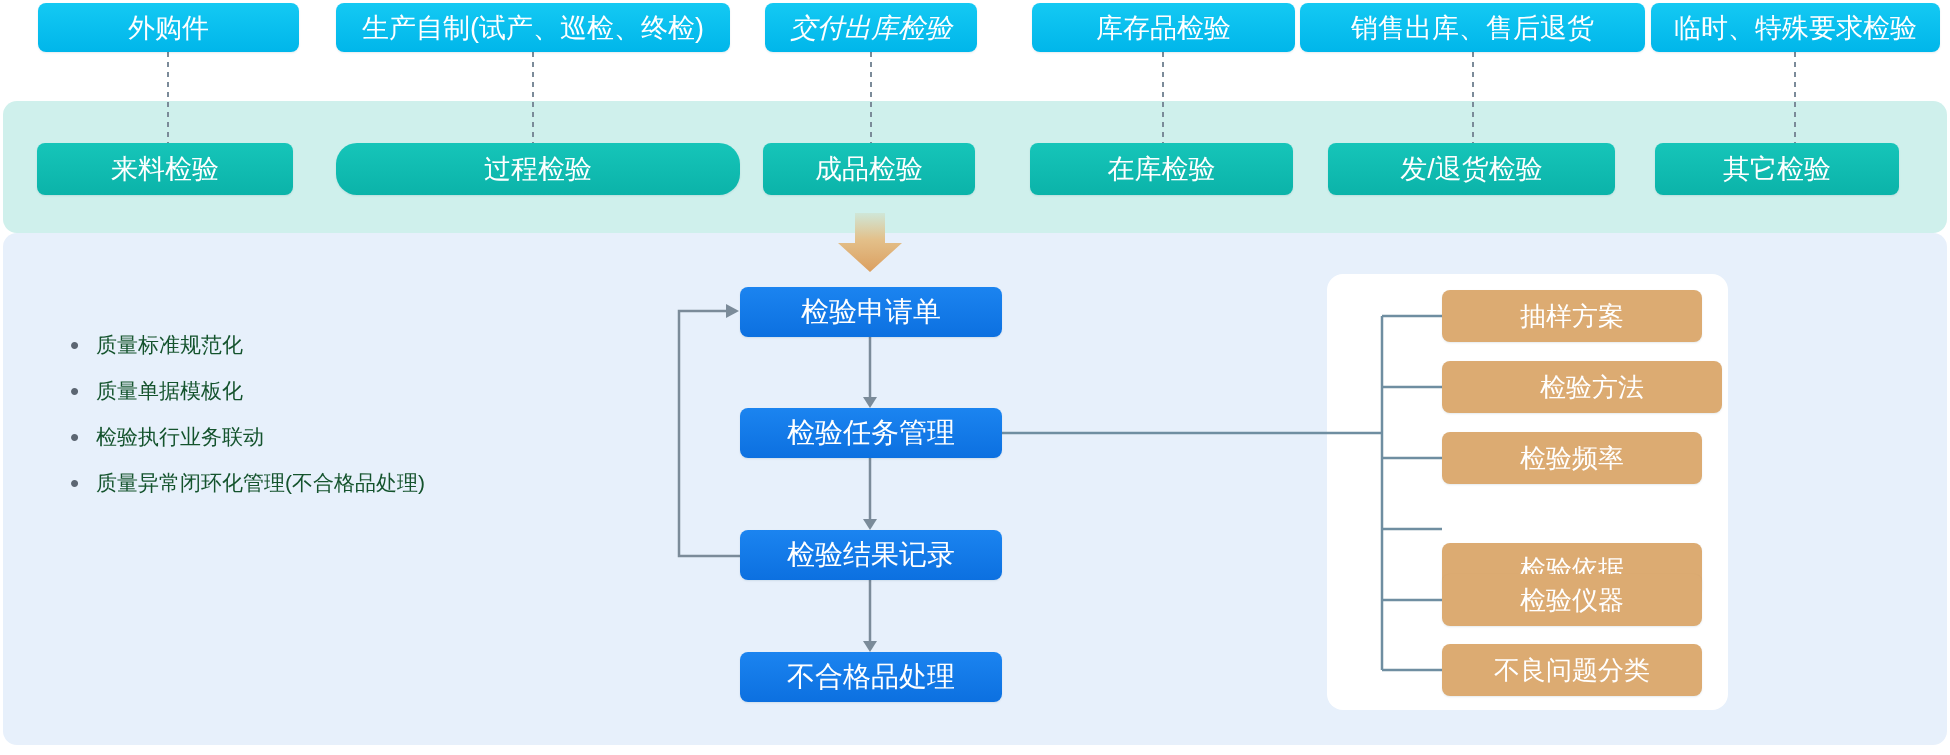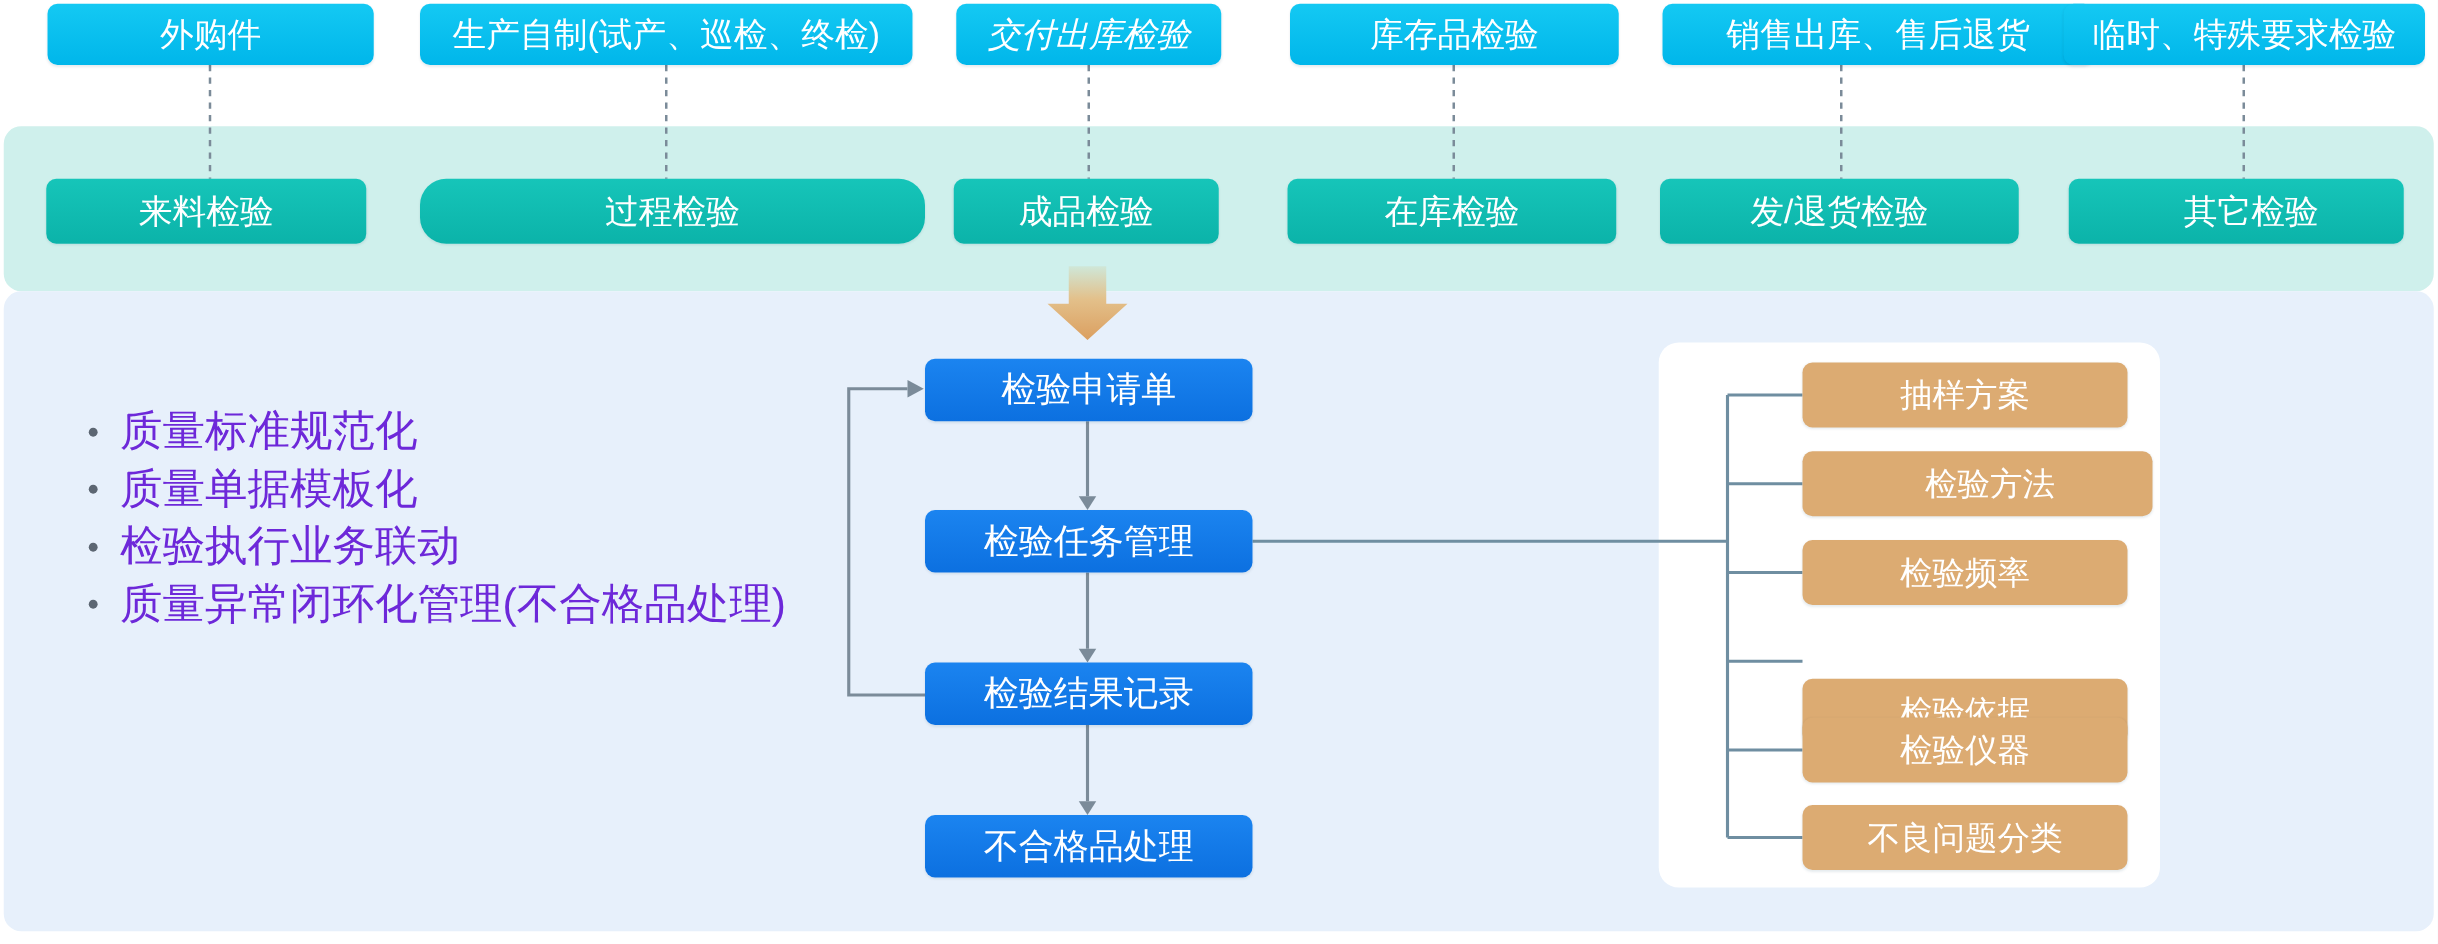--- a/index.html
+++ b/index.html
@@ -14,21 +14,21 @@
   .box{
     position:absolute;display:flex;align-items:center;justify-content:center;
     color:#ffffff;font-size:27px;border-radius:8px;z-index:3;white-space:nowrap;
     box-shadow:0 1px 2px rgba(0,60,90,0.10);
   }
   .src{height:49px;top:3px;background:linear-gradient(180deg,#14c9f3 0%,#00b6ea 100%);}
   .insp{height:52px;top:143px;background:linear-gradient(180deg,#16c5b9 0%,#0bb3a9 100%);}
   .flow{left:740px;width:262px;height:50px;background:linear-gradient(180deg,#1b84f0 0%,#0c70e0 100%);font-size:28px;}
   .dict{left:1442px;width:260px;height:52px;background:#dcab72;font-size:26px;}
   .features{
-    position:absolute;left:70px;top:322px;z-index:3;color:#6d28d9;font-size:34px;z-index:3;
+    position:absolute;left:70px;top:322px;z-index:3;color:#14532d;font-size:21px;z-index:3;
   }
   .feature-item{position:relative;height:46px;line-height:46px;padding-left:26px;white-space:nowrap;}
   .feature-item::before{
     content:"\2022";position:absolute;left:0;top:0;font-size:26px;color:#5c6672;
   }
 </style>
 </head>
 <body>
 
 <div class="canvas">
@@ -71,29 +71,29 @@
       <polygon points="726,304 726,318 739,311" fill="#7b8b99"></polygon>
     </g>
 
     <path d="M1002,433 H1382 M1382,316 V670 M1382,316 H1442 M1382,387 H1442 M1382,458 H1442 M1382,529 H1442 M1382,600 H1442 M1382,670 H1442" fill="none" stroke="#6f8ea1" stroke-width="2.5"></path>
   </svg>
 
   <div class="box src" style="left:38px;width:261px;">外购件</div>
   <div class="box src" style="left:336px;width:394px;">生产自制(试产、巡检、终检)</div>
   <div class="box src" style="left:765px;width:212px;font-style:italic;">交付出库检验</div>
   <div class="box src" style="left:1032px;width:263px;">库存品检验</div>
-  <div class="box src" style="left:1330px;width:345px;">销售出库、售后退货</div>
+  <div class="box src" style="left:1300px;width:345px;">销售出库、售后退货</div>
   <div class="box src" style="left:1651px;width:289px;">临时、特殊要求检验</div>
 
   <div class="box insp" style="left:37px;width:256px;">来料检验</div>
   <div class="box insp" style="left:336px;width:404px;border-radius:21px;">过程检验</div>
   <div class="box insp" style="left:763px;width:212px;">成品检验</div>
   <div class="box insp" style="left:1030px;width:263px;">在库检验</div>
   <div class="box insp" style="left:1328px;width:287px;">发/退货检验</div>
-  <div class="box insp" style="left:1655px;width:244px;padding-left:24px;">其它检验</div>
+  <div class="box insp" style="left:1655px;width:244px;">其它检验</div>
 
   <div class="features">
     <div class="feature-item">质量标准规范化</div>
     <div class="feature-item">质量单据模板化</div>
     <div class="feature-item">检验执行业务联动</div>
     <div class="feature-item">质量异常闭环化管理(不合格品处理)</div>
   </div>
 
   <div class="box flow" style="top:287px;">检验申请单</div>
   <div class="box flow" style="top:408px;">检验任务管理</div>

